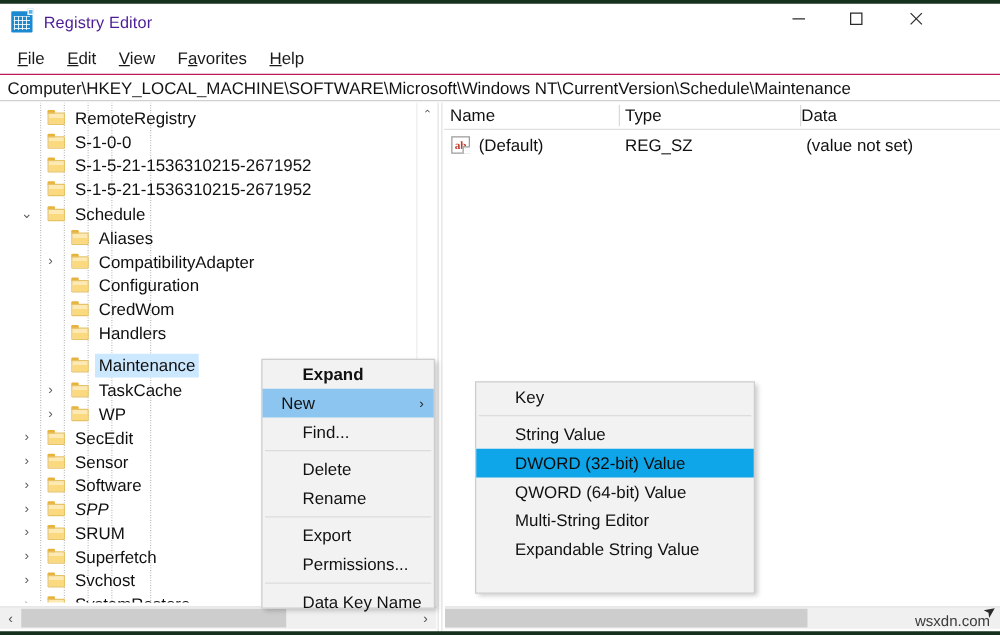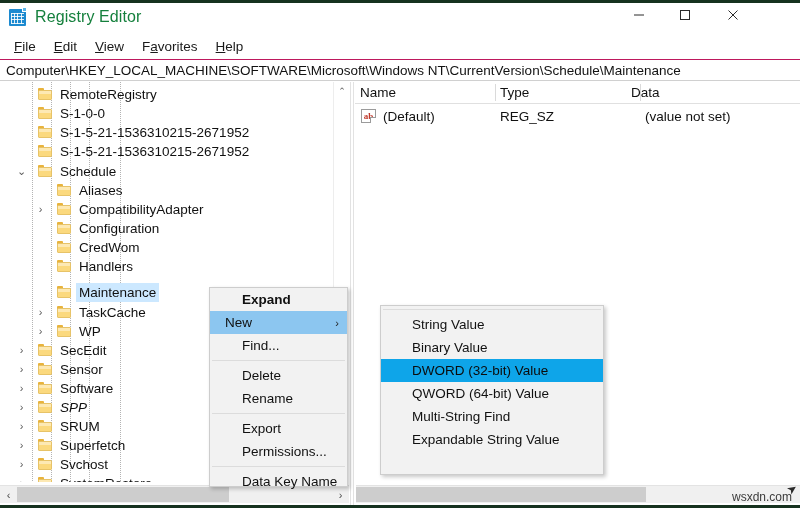--- a/index.html
+++ b/index.html
@@ -33,21 +33,21 @@
     position: absolute; left: 2px; top: 4px; width: 13px; height: 11px;
     background:
       repeating-linear-gradient(to right, rgba(255,255,255,.85) 0 1px, transparent 1px 3.2px),
       repeating-linear-gradient(to bottom, rgba(255,255,255,.85) 0 1px, transparent 1px 3.2px);
   }
   #title-icon .nub {
     position: absolute; right: -1px; top: -2px; width: 5px; height: 5px;
     background: #57b5e8; border: 1px solid #ffffff;
   }
   #title-text {
-    font-size: 16px; color: #15803d; letter-spacing: .1px;
+    font-size: 13px; color: #4c1d95; letter-spacing: .1px;
   }
   .wbtn {
     position: absolute; top: 0; height: 30px; width: 46px;
     display: flex; align-items: center; justify-content: center;
     color: #2b2b2b;
   }
   #btn-min { right: 138px; }
   #btn-max { right: 92px; }
   #btn-close { right: 44px; }
 
@@ -445,21 +445,21 @@
   </div>
 
   <div id="splitter"></div>
 
   <div id="list-pane">
     <div id="list-header">
       <div class="colhdr" style="left:0;   width:140px">Name</div>
       <div class="colsep" style="left:140px"></div>
       <div class="colhdr" style="left:140px; width:145px">Type</div>
       <div class="colsep" style="left:285px"></div>
-      <div class="colhdr" style="left:271px; width:160px">Data</div>
+      <div class="colhdr" style="left:281px; width:160px">Data</div>
     </div>
 
     <div id="list-row0">
       <div class="ab-icon">ab</div>
       <div class="cell" style="left:28px">(Default)</div>
       <div class="cell" style="left:145px">REG_SZ</div>
       <div class="cell" style="left:290px">(value not set)</div>
     </div>
   </div>
 
@@ -500,35 +500,35 @@
       <div class="mi">
         <span>Permissions...</span>
       </div>
       <div class="msep"></div>
       <div class="mi">
         <span>Data Key Name</span>
       </div>
     </div>
 
   <div id="submenu">
+      <div class="mi">
+        <span>Key</span>
+      </div>
       <div class="msep"></div>
       <div class="mi">
         <span>String Value</span>
-      </div>
-      <div class="mi">
-        <span>Binary Value</span>
       </div>
       <div class="mi hl">
         <span>DWORD (32-bit) Value</span>
       </div>
       <div class="mi">
         <span>QWORD (64-bit) Value</span>
       </div>
       <div class="mi">
-        <span>Multi-String Find</span>
+        <span>Multi-String Editor</span>
       </div>
       <div class="mi">
         <span>Expandable String Value</span>
       </div>
     </div>
 
   <div id="watermark">wsxdn.com</div>
   <div id="wm-arrow">➤</div>
 
   <div id="bottomstrip"></div>

